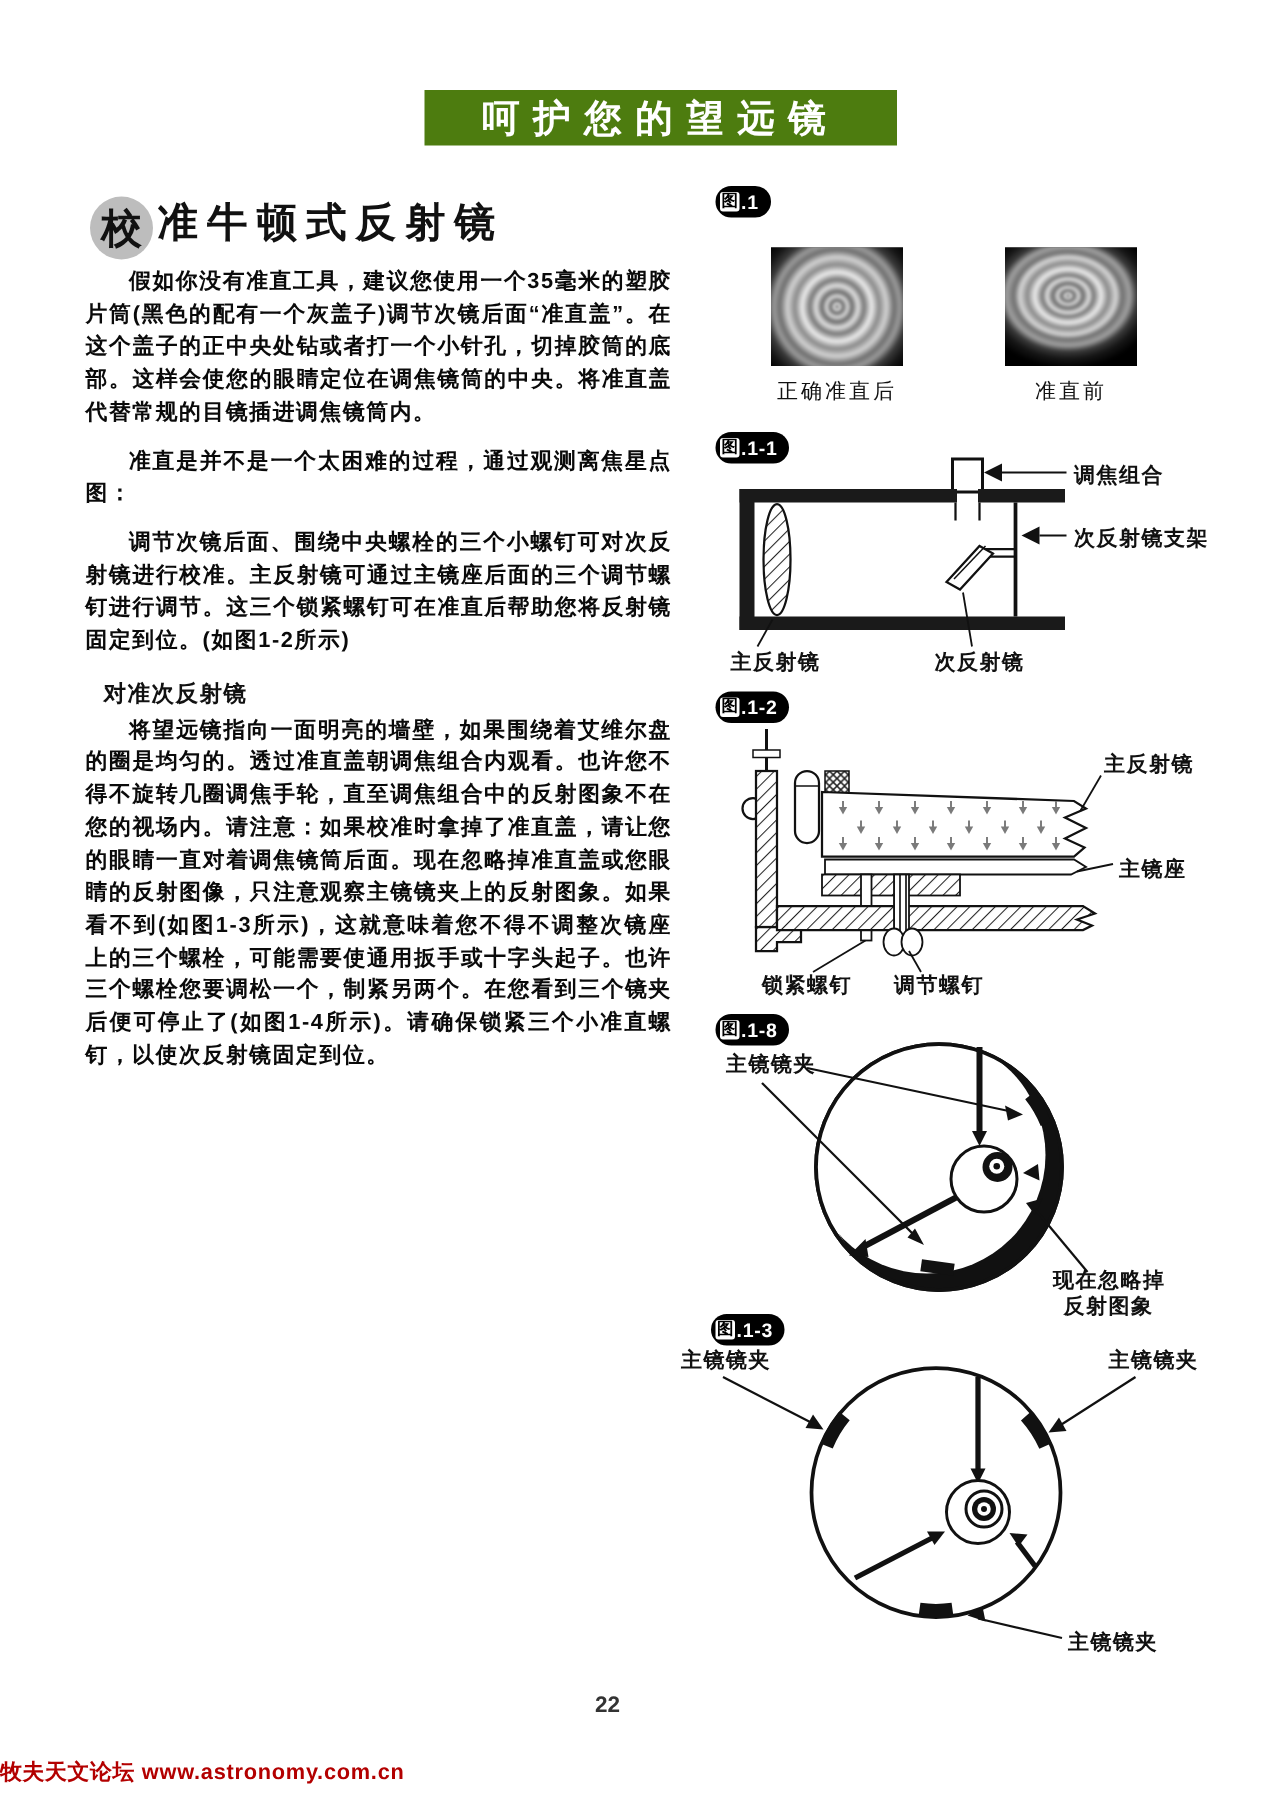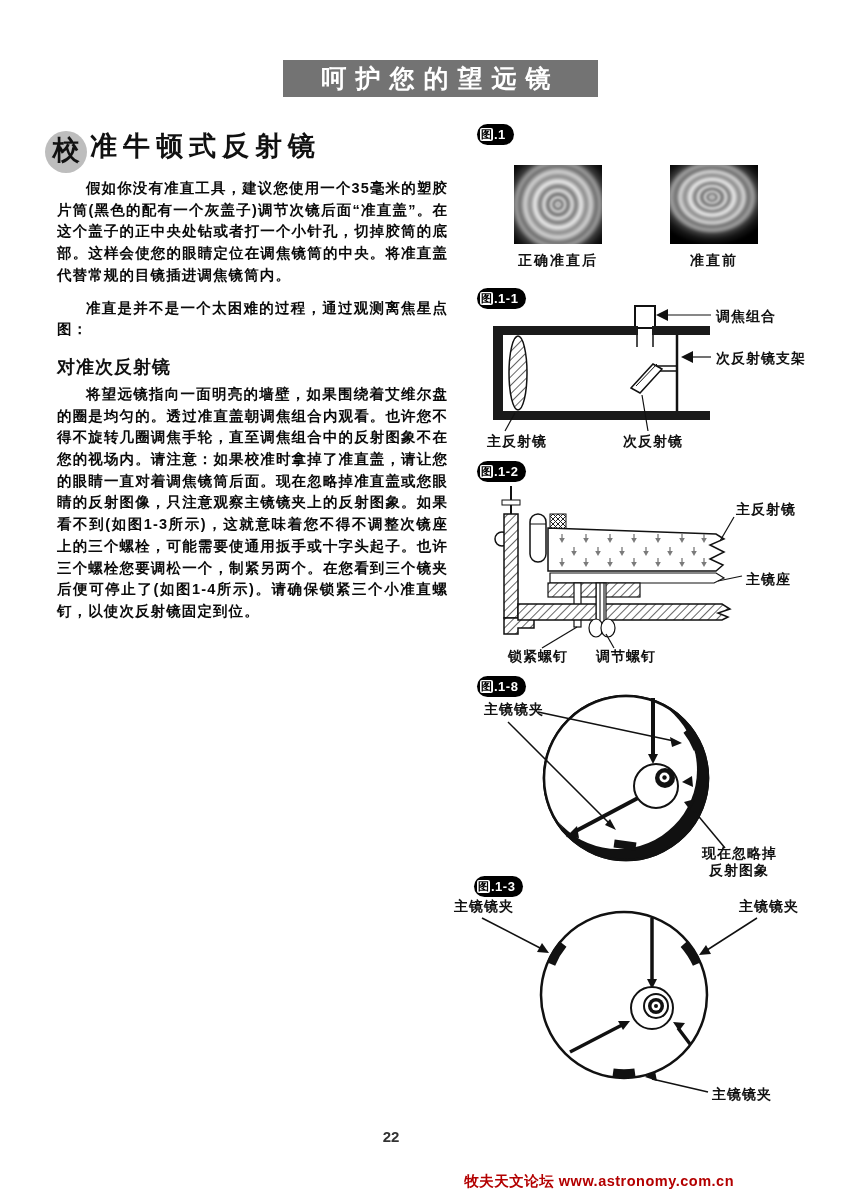--- a/index.html
+++ b/index.html
@@ -4,62 +4,62 @@
 <style>
   html,body{margin:0;padding:0;}
   body{
     width:850px;height:1202px;position:relative;background:#ffffff;
     font-family:"Liberation Sans","DejaVu Sans",sans-serif;color:#111;
     overflow:hidden;
   }
   .abs{position:absolute;}
   
   .header-bar{
-    left:283px;top:60px;width:315px;height:37px;background:#737373;
+    left:283px;top:60px;width:315px;height:37px;background:#4d7c0f;
     display:flex;align-items:center;justify-content:center;
   }
   .header-bar span{color:#fff;font-size:25px;font-weight:bold;letter-spacing:9px;white-space:nowrap;}
   
-  .title-wrap{left:45px;top:126px;width:400px;height:46px;font-family:Liberation Mono, monospace;}
+  .title-wrap{left:60px;top:126px;width:400px;height:46px;}
   .title-wrap h1{margin:0;font-size:27px;font-weight:bold;letter-spacing:6px;line-height:44px;white-space:nowrap;}
   .circ-char{display:inline-block;width:42px;height:42px;line-height:42px;text-align:center;
     background:#bdbdbd;border-radius:50%;letter-spacing:0;margin-right:3px;vertical-align:-4px;}
   
   .left-col{left:57px;top:178px;width:391px;}
   .left-col p{
     margin:0 0 11px 0;font-size:14.5px;line-height:21.7px;letter-spacing:1.1px;
     text-align:justify;text-indent:2em;font-weight:600;color:#0a0a0a;
   }
-  .left-col h3{margin:14px 0 5px 0;font-size:18px;font-weight:bold;letter-spacing:1px;}
+  .left-col h3{margin:14px 0 5px 12px;font-size:15px;font-weight:bold;letter-spacing:1px;}
   
   .pill{display:inline-flex;align-items:center;background:#000;border-radius:12px;
     padding:2px 8px 2px 3px;height:17px;}
   .pill-chip{background:#fff;color:#000;font-size:11px;font-weight:bold;line-height:13px;
     padding:0 1px;border-radius:2px;}
   .pill-num{color:#fff;font-size:13px;font-weight:bold;line-height:13px;margin-left:1px;letter-spacing:0.5px;}
   
   .star{width:88px;height:79px;background:#000;overflow:hidden;}
   .star .rings{position:absolute;inset:-6px;filter:blur(1px);}
   .star-centered .rings{background:
     radial-gradient(circle at 50% 50%,
       #555 0px,#e8e8e8 2px,#666 4px,#d8d8d8 7px,#6a6a6a 10px,#e0e0e0 14px,
       #777 18px,#ececec 23px,#8a8a8a 28px,#d2d2d2 33px,#6f6f6f 38px,
       #9a9a9a 42px,#3a3a3a 47px,#161616 53px,#000 60px);}
   .star-offset .rings{background:
     radial-gradient(ellipse 70% 62% at 48% 42%,
       #555 0px,#e8e8e8 2px,#666 4px,#d8d8d8 7px,#6a6a6a 10px,#e0e0e0 14px,
       #777 17px,#ececec 22px,#8a8a8a 27px,#d6d6d6 32px,#707070 36px,
       #a0a0a0 41px,#3a3a3a 46px,#161616 52px,#000 60px),
     radial-gradient(circle at 50% 60%, rgba(210,210,210,.5) 0 28px, rgba(0,0,0,0) 52px);}
-  .star-caption{font-size:14px;font-weight:bold;text-align:center;letter-spacing:2px;}
+  .star-caption{font-size:14px;font-weight:normal;text-align:center;letter-spacing:2px;}
   
   svg text{font-family:"Liberation Sans","DejaVu Sans",sans-serif;font-weight:bold;font-size:14px;fill:#111;letter-spacing:1px;}
   
-  .page-number{left:0;top:1128px;width:782px;text-align:center;font-size:15px;color:#333;font-weight:bold;}
-  .site-footer{left:0;top:1172px;width:734px;text-align:right;font-size:14.5px;font-weight:bold;color:#b30000;letter-spacing:0.5px;}
+  .page-number{left:0;top:1128px;width:782px;text-align:center;font-size:15px;color:#333;font-weight:bold;padding-left:14px;}
+  .site-footer{left:0;top:1172px;width:734px;text-align:left;font-size:14.5px;font-weight:bold;color:#b30000;letter-spacing:0.5px;}
 </style>
 </head>
 <body>
 
 <svg width="0" height="0" style="position:absolute" aria-hidden="true">
   <defs>
     <pattern id="hatch" patternUnits="userSpaceOnUse" width="6" height="6" patternTransform="rotate(45)">
       <rect width="6" height="6" fill="#fff"></rect>
         <line x1="0" y1="0" x2="0" y2="6" stroke="#222" stroke-width="1.4"></line>
     </pattern>
@@ -83,20 +83,21 @@
   <span>呵护您的望远镜</span>
 </div>
 
 <div class="abs title-wrap">
   <h1><span class="circ-char">校</span><span>准牛顿式反射镜</span></h1>
 </div>
 
 <div class="abs left-col">
   <p>假如你没有准直工具，建议您使用一个35毫米的塑胶片筒(黑色的配有一个灰盖子)调节次镜后面“准直盖”。在这个盖子的正中央处钻或者打一个小针孔，切掉胶筒的底部。这样会使您的眼睛定位在调焦镜筒的中央。将准直盖代替常规的目镜插进调焦镜筒内。</p>
   <p>准直是并不是一个太困难的过程，通过观测离焦星点图：</p>
+  <p>调节次镜后面、围绕中央螺栓的三个小螺钉可对次反射镜进行校准。主反射镜可通过主镜座后面的三个调节螺钉进行调节。这三个锁紧螺钉可在准直后帮助您将反射镜固定到位。(如图1-2所示)</p>
   <h3>对准次反射镜</h3>
   <p>将望远镜指向一面明亮的墙壁，如果围绕着艾维尔盘的圈是均匀的。透过准直盖朝调焦组合内观看。也许您不得不旋转几圈调焦手轮，直至调焦组合中的反射图象不在您的视场内。请注意：如果校准时拿掉了准直盖，请让您的眼睛一直对着调焦镜筒后面。现在忽略掉准直盖或您眼睛的反射图像，只注意观察主镜镜夹上的反射图象。如果看不到(如图1-3所示)，这就意味着您不得不调整次镜座上的三个螺栓，可能需要使通用扳手或十字头起子。也许三个螺栓您要调松一个，制紧另两个。在您看到三个镜夹后便可停止了(如图1-4所示)。请确保锁紧三个小准直螺钉，以使次反射镜固定到位。</p>
 </div>
 
 <div class="abs pill" style="left:477px;top:124px">
   <span class="pill-chip">图</span>
     <span class="pill-num">.1</span>
 </div>
 <div class="abs star star-centered" style="left:514px;top:165px">
   <div class="rings"></div>

